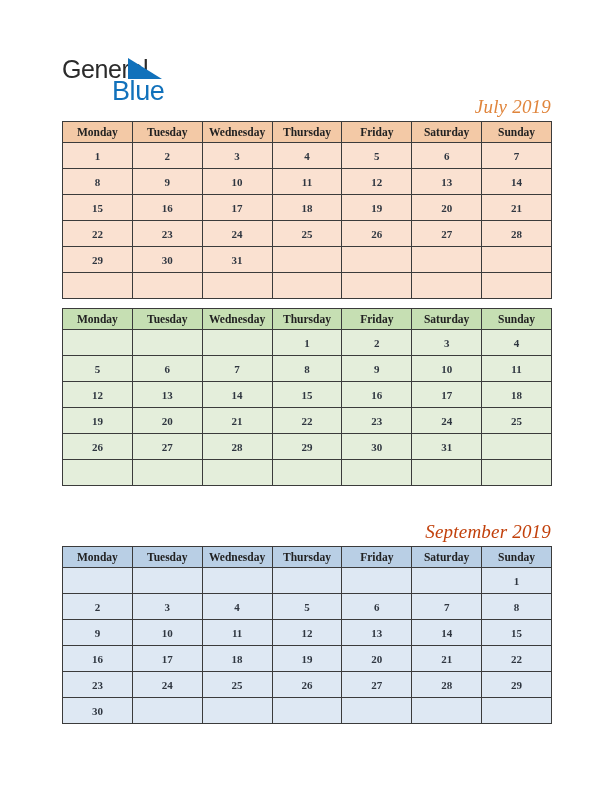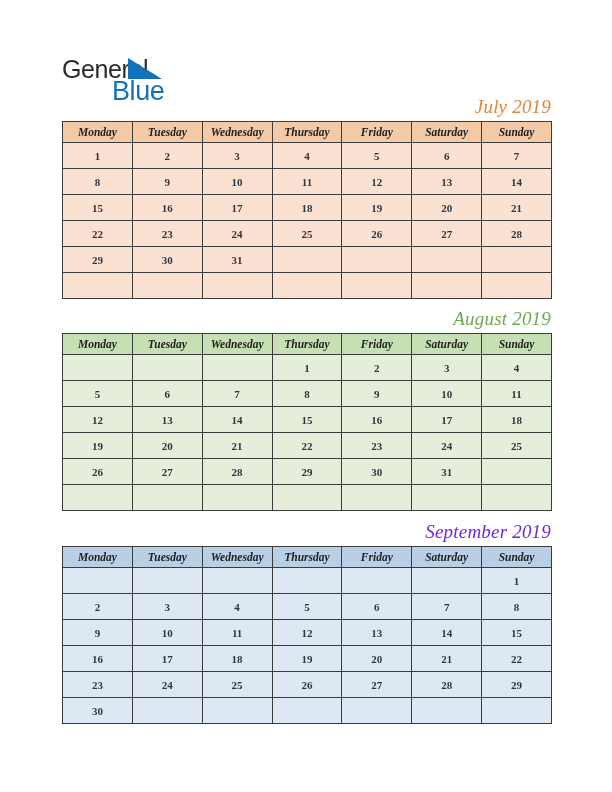--- a/index.html
+++ b/index.html
@@ -76,42 +76,41 @@
   table.cal td {
     border: 1px solid #3b3b3b;
     text-align: center;
     height: 25px;
     padding: 0;
     font-size: 11px;
     color: #2f3640;
     font-family: "Liberation Serif", serif;
   }
   table.cal th {
-    font-style: italic;
     font-weight: bold;
     font-size: 11.5px;
     color: #222222;
     height: 20px;
   }
   table.cal td {
     font-weight: bold;
   }
 
   
   .m-july .month-title { color: #e0853c; }
   .m-july table.cal th { background: #f3c9a6; }
   .m-july table.cal td { background: #fae1d1; }
 
   
   .m-august .month-title { color: #6fa84f; }
   .m-august table.cal th { background: #c6dfb3; }
   .m-august table.cal td { background: #e4eedb; }
 
   
-  .m-september .month-title { color: #6d28d9; }
+  .m-september .month-title { color: #c2410c; }
   .m-september table.cal th { background: #b9cfe5; }
   .m-september table.cal td { background: #dee8f3; }
 </style>
 </head>
 <body>
 
 <div class="logo-block">
   <span class="logo-general">General</span>
   <span class="logo-triangle">
     <svg width="34" height="24" viewBox="0 0 34 24" xmlns="http://www.w3.org/2000/svg">
@@ -188,21 +187,20 @@
         <td></td>
         <td></td>
         <td></td>
         <td></td>
       </tr>
     </tbody>
   </table>
 </div>
 
 <div class="month-block m-august" style="top:308px;">
-  <div class="month-title">August 2019</div>
   <table class="cal">
     <thead>
       <tr>
         <th>Monday</th>
         <th>Tuesday</th>
         <th>Wednesday</th>
         <th>Thursday</th>
         <th>Friday</th>
         <th>Saturday</th>
         <th>Sunday</th>

